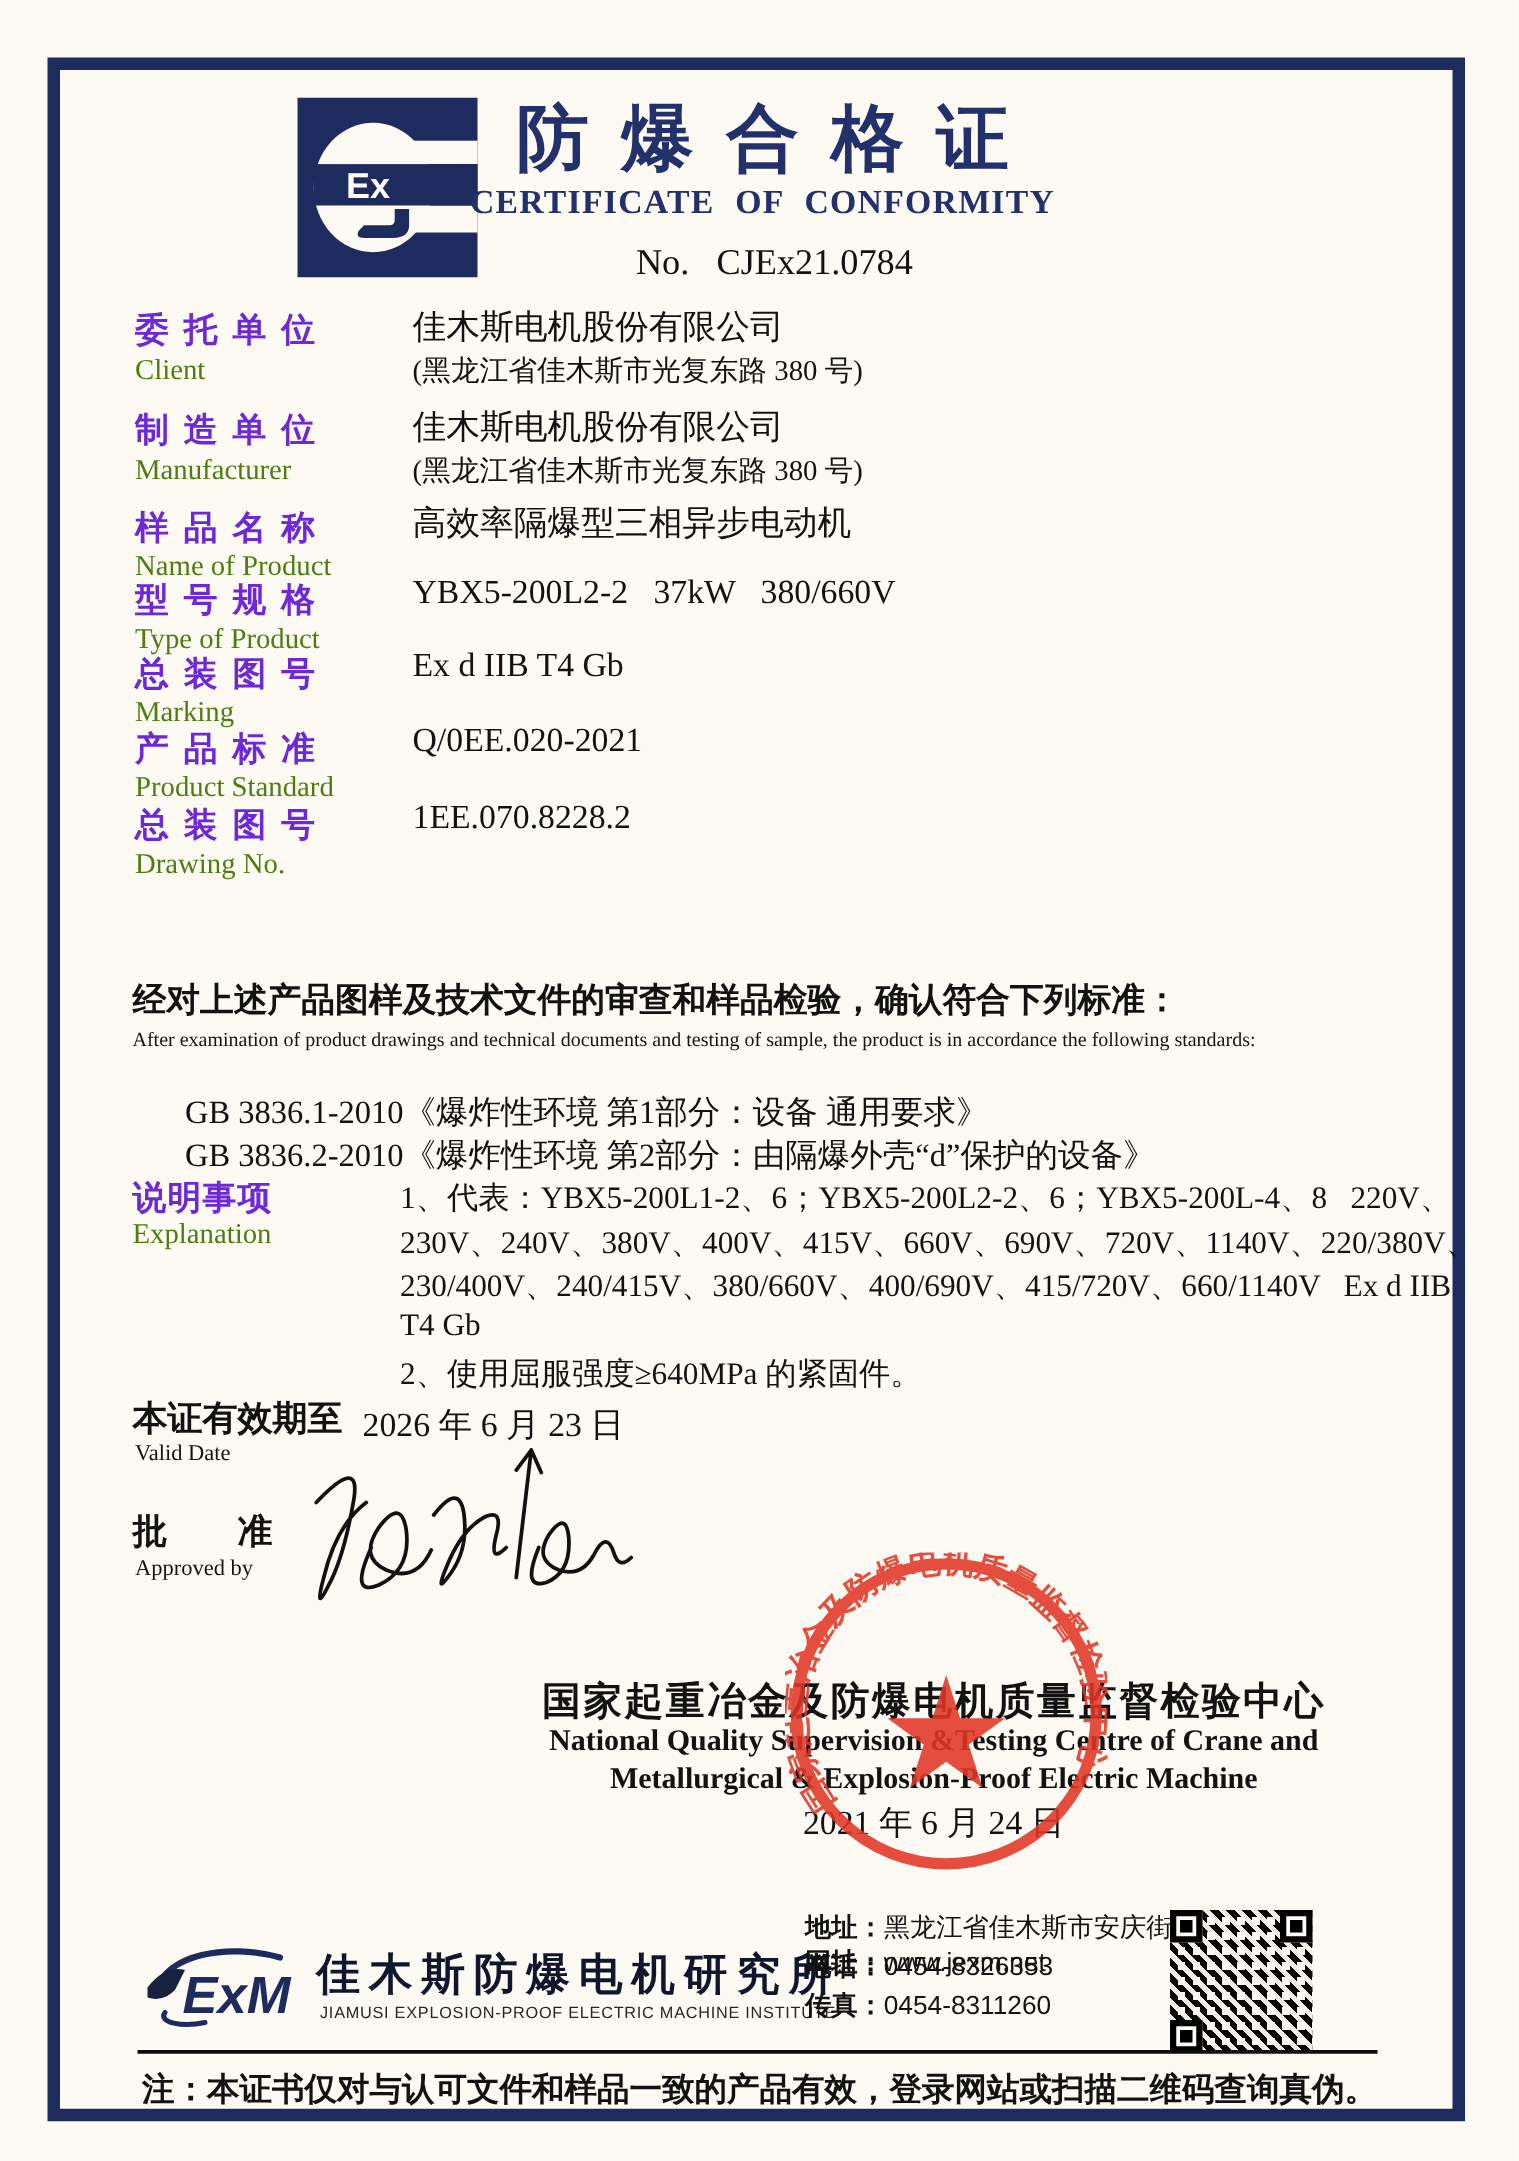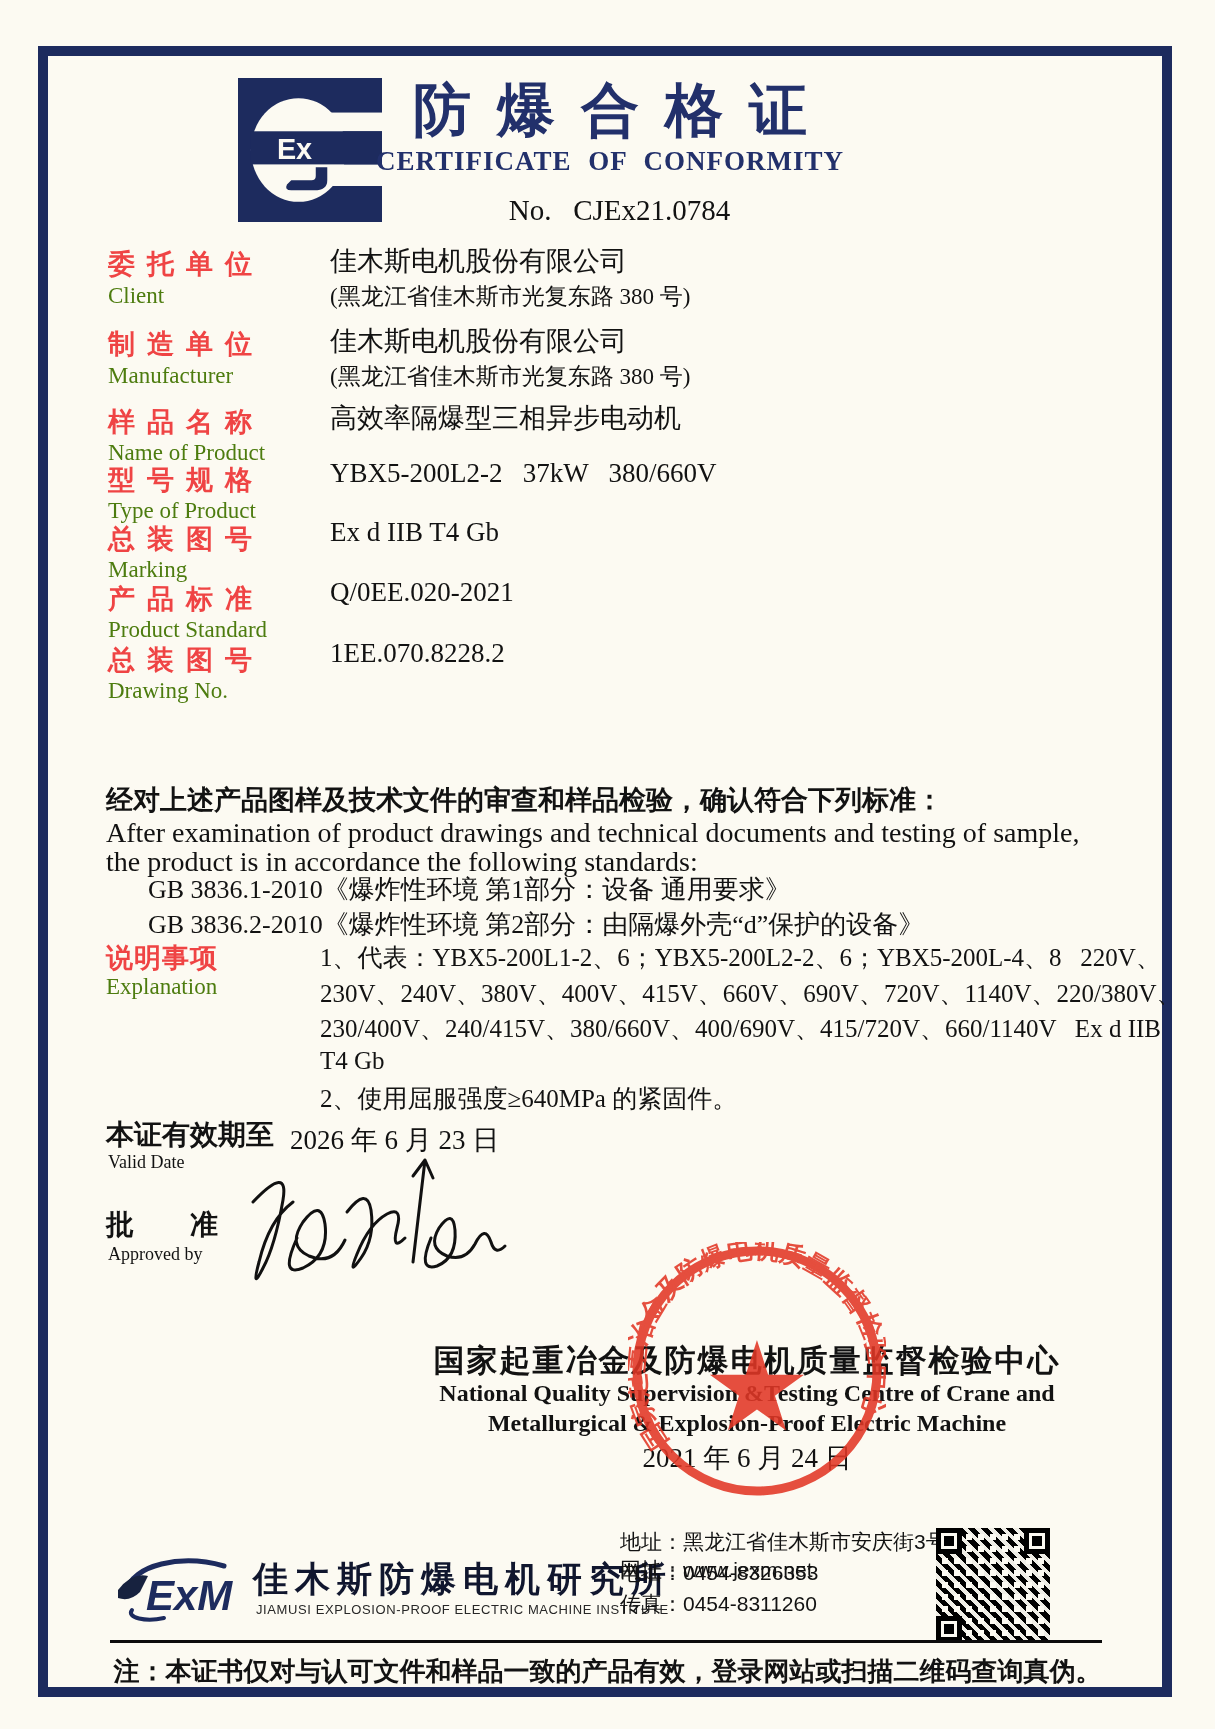--- a/index.html
+++ b/index.html
@@ -14,29 +14,29 @@
   .logo{left:237px;top:78px;width:146px;height:160px;}
   .title-cn{left:300px;top:72px;width:620px;text-align:center;color:#22306b;
             font-family:"Liberation Sans","DejaVu Sans",sans-serif;font-weight:bold;
             font-size:58px;letter-spacing:26px;text-indent:26px;white-space:nowrap;}
   .title-en{left:300px;top:146px;width:620px;text-align:center;color:#22306b;
             font-weight:bold;font-size:27px;letter-spacing:1px;word-spacing:9px;white-space:nowrap;}
   .cert-no{left:12px;top:194px;width:1215px;text-align:center;font-size:29px;white-space:pre;}
 
   
   .lbl-cn{font-family:"Liberation Sans","DejaVu Sans",sans-serif;font-weight:bold;
-          font-size:27px;letter-spacing:12px;white-space:nowrap;color:#ef4444;}
+          font-size:27px;letter-spacing:12px;white-space:nowrap;color:#6d28d9;}
   .lbl-en{font-size:23px;white-space:nowrap;color:#4d7c0f;}
   .val{font-size:27px;white-space:pre;}
   .val2{font-size:23px;white-space:pre;}
 
   
   .stmt-cn{left:106px;top:782px;font-family:"Liberation Sans","DejaVu Sans",sans-serif;
            font-weight:bold;font-size:27px;white-space:nowrap;}
-  .stmt-en{left:106px;top:818px;font-size:28px;line-height:29px;width:1000px;}
+  .stmt-en{left:106px;top:818px;font-size:16px;line-height:29px;width:1000px;}
   .std{left:148px;font-size:26px;white-space:nowrap;}
 
   
   .exp-line{font-size:25px;white-space:pre;}
 
   .sig-label-cn{font-family:"Liberation Sans","DejaVu Sans",sans-serif;font-weight:bold;font-size:28px;white-space:pre;}
   .sig-label-en{font-size:18px;white-space:nowrap;}
 
   
   .issuer-cn{left:207px;top:1340px;width:1080px;text-align:center;
@@ -46,21 +46,21 @@
              font-size:24px;line-height:30px;}
   .issuer-date{left:207px;top:1440px;width:1080px;text-align:center;font-size:27px;white-space:pre;}
 
   
   .inst-cn{left:253px;top:1556px;font-family:"Liberation Sans","DejaVu Sans",sans-serif;
            font-weight:bold;font-size:35px;letter-spacing:7px;color:#10162e;white-space:nowrap;}
   .inst-en{left:256px;top:1602px;font-family:"Liberation Sans","DejaVu Sans",sans-serif;
            font-size:13px;letter-spacing:0.6px;color:#272727;white-space:nowrap;}
   .contact-row{position:absolute;left:620px;font-family:"Liberation Sans","DejaVu Sans",sans-serif;
                font-size:21px;white-space:nowrap;}
-  .contact-row b{font-weight:normal;}
+  .contact-row b{font-weight:bold;margin-left:24px;}
   .divider{left:110px;top:1640px;width:992px;height:3px;background:#0c0c0c;}
   .note{left:0;top:1654px;width:1215px;text-align:center;
         font-family:"Liberation Sans","DejaVu Sans",sans-serif;font-weight:bold;font-size:26px;white-space:nowrap;}
 
   
   .qr{left:936px;top:1528px;width:114px;height:114px;background:
       repeating-linear-gradient(45deg,rgba(252,250,242,.95) 0 4px,transparent 4px 9px),
       repeating-linear-gradient(0deg,#000 0 6px,transparent 6px 12px),
       repeating-linear-gradient(90deg,#000 0 6px,#fcfaf2 6px 12px);}
   .finder{position:absolute;width:26px;height:26px;box-sizing:border-box;

